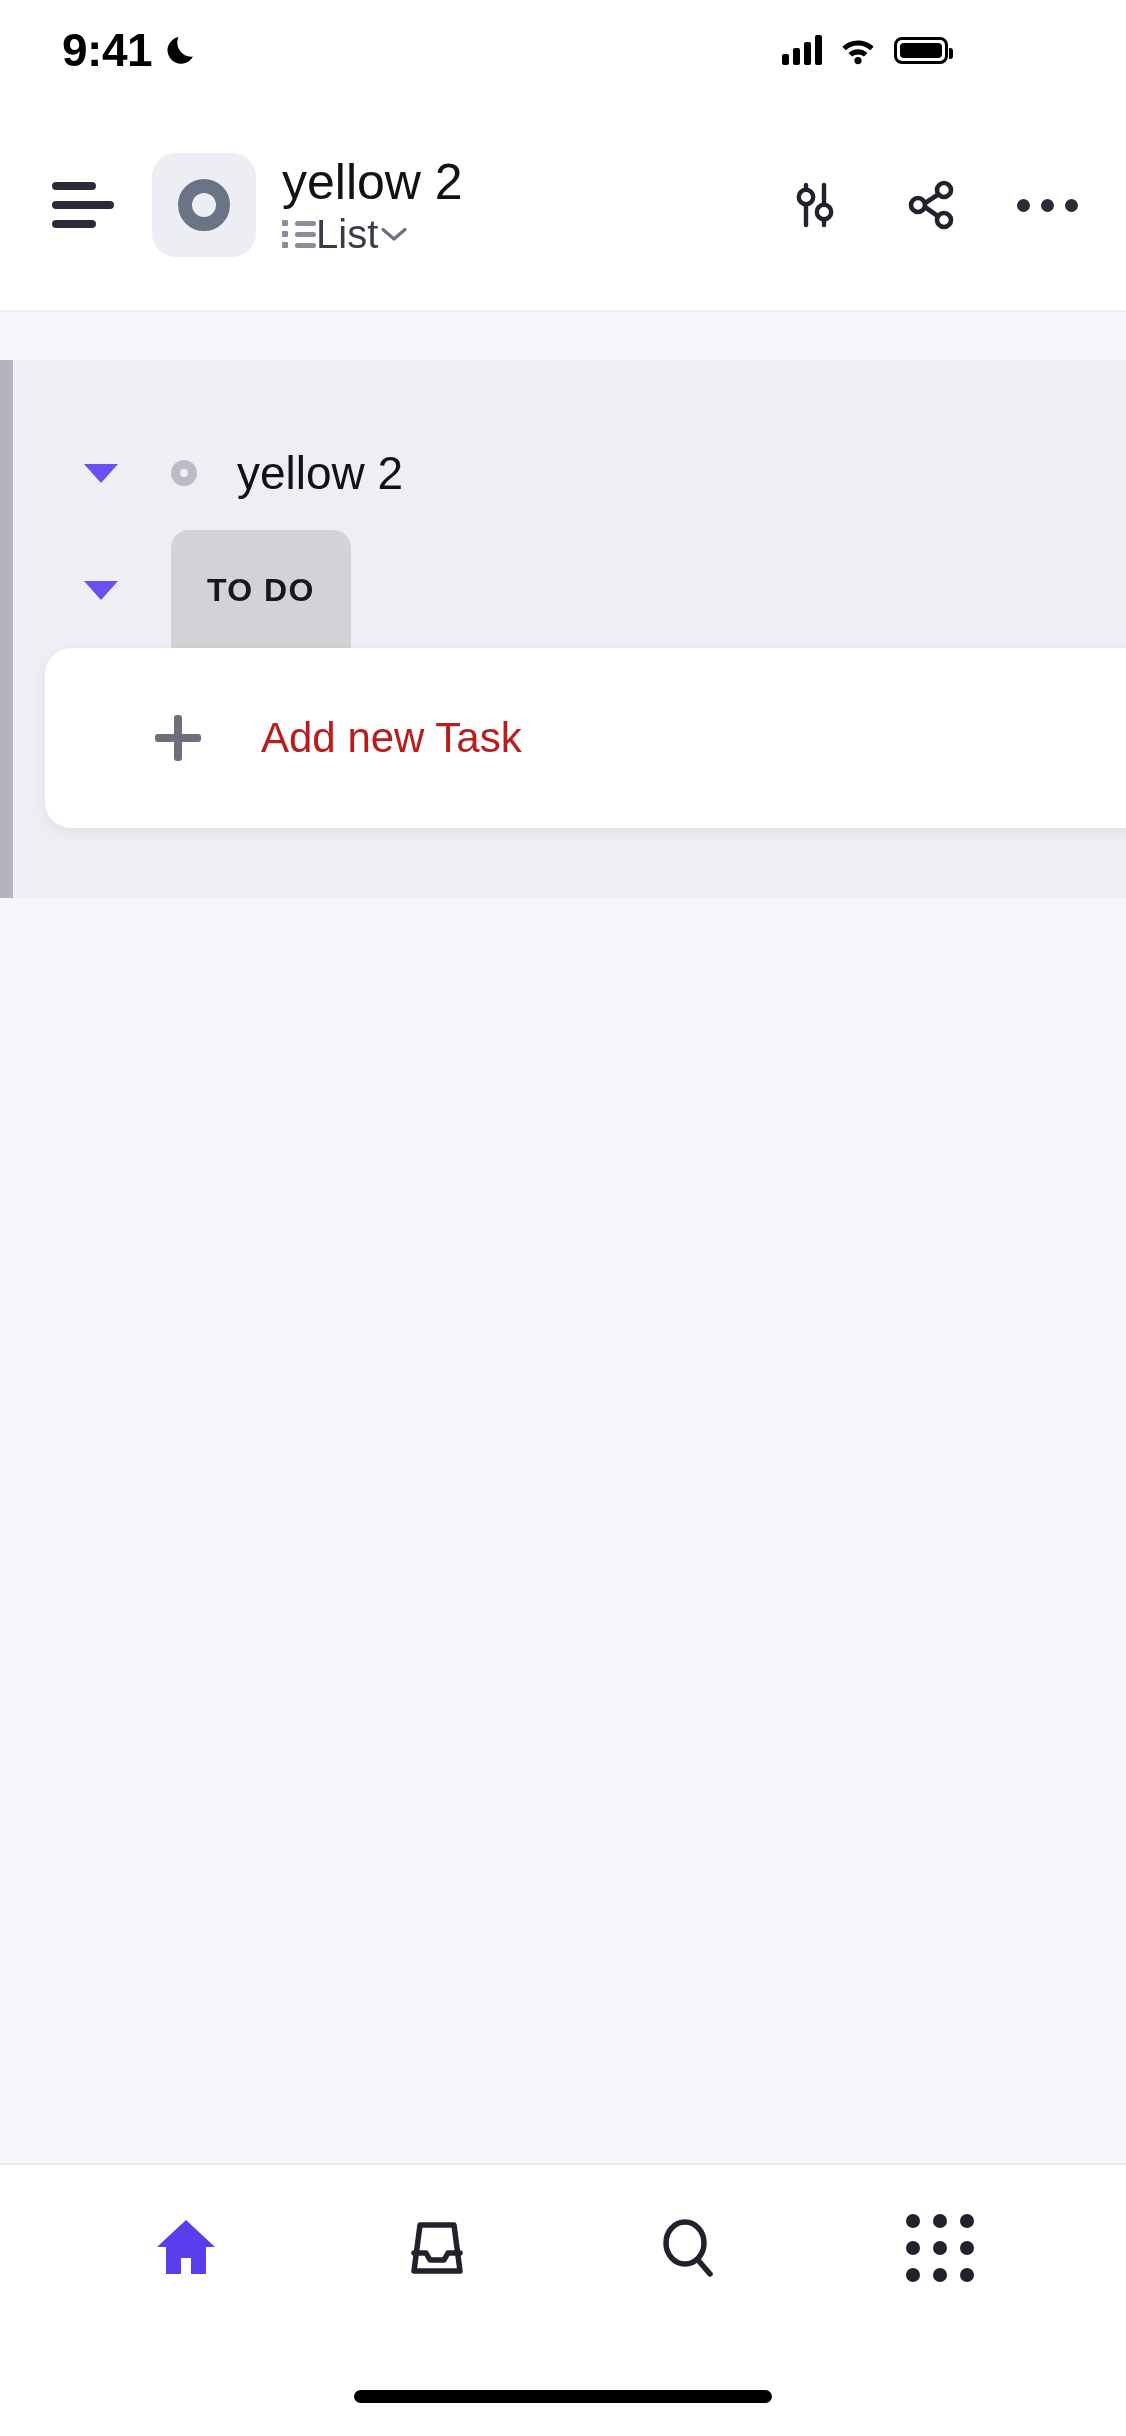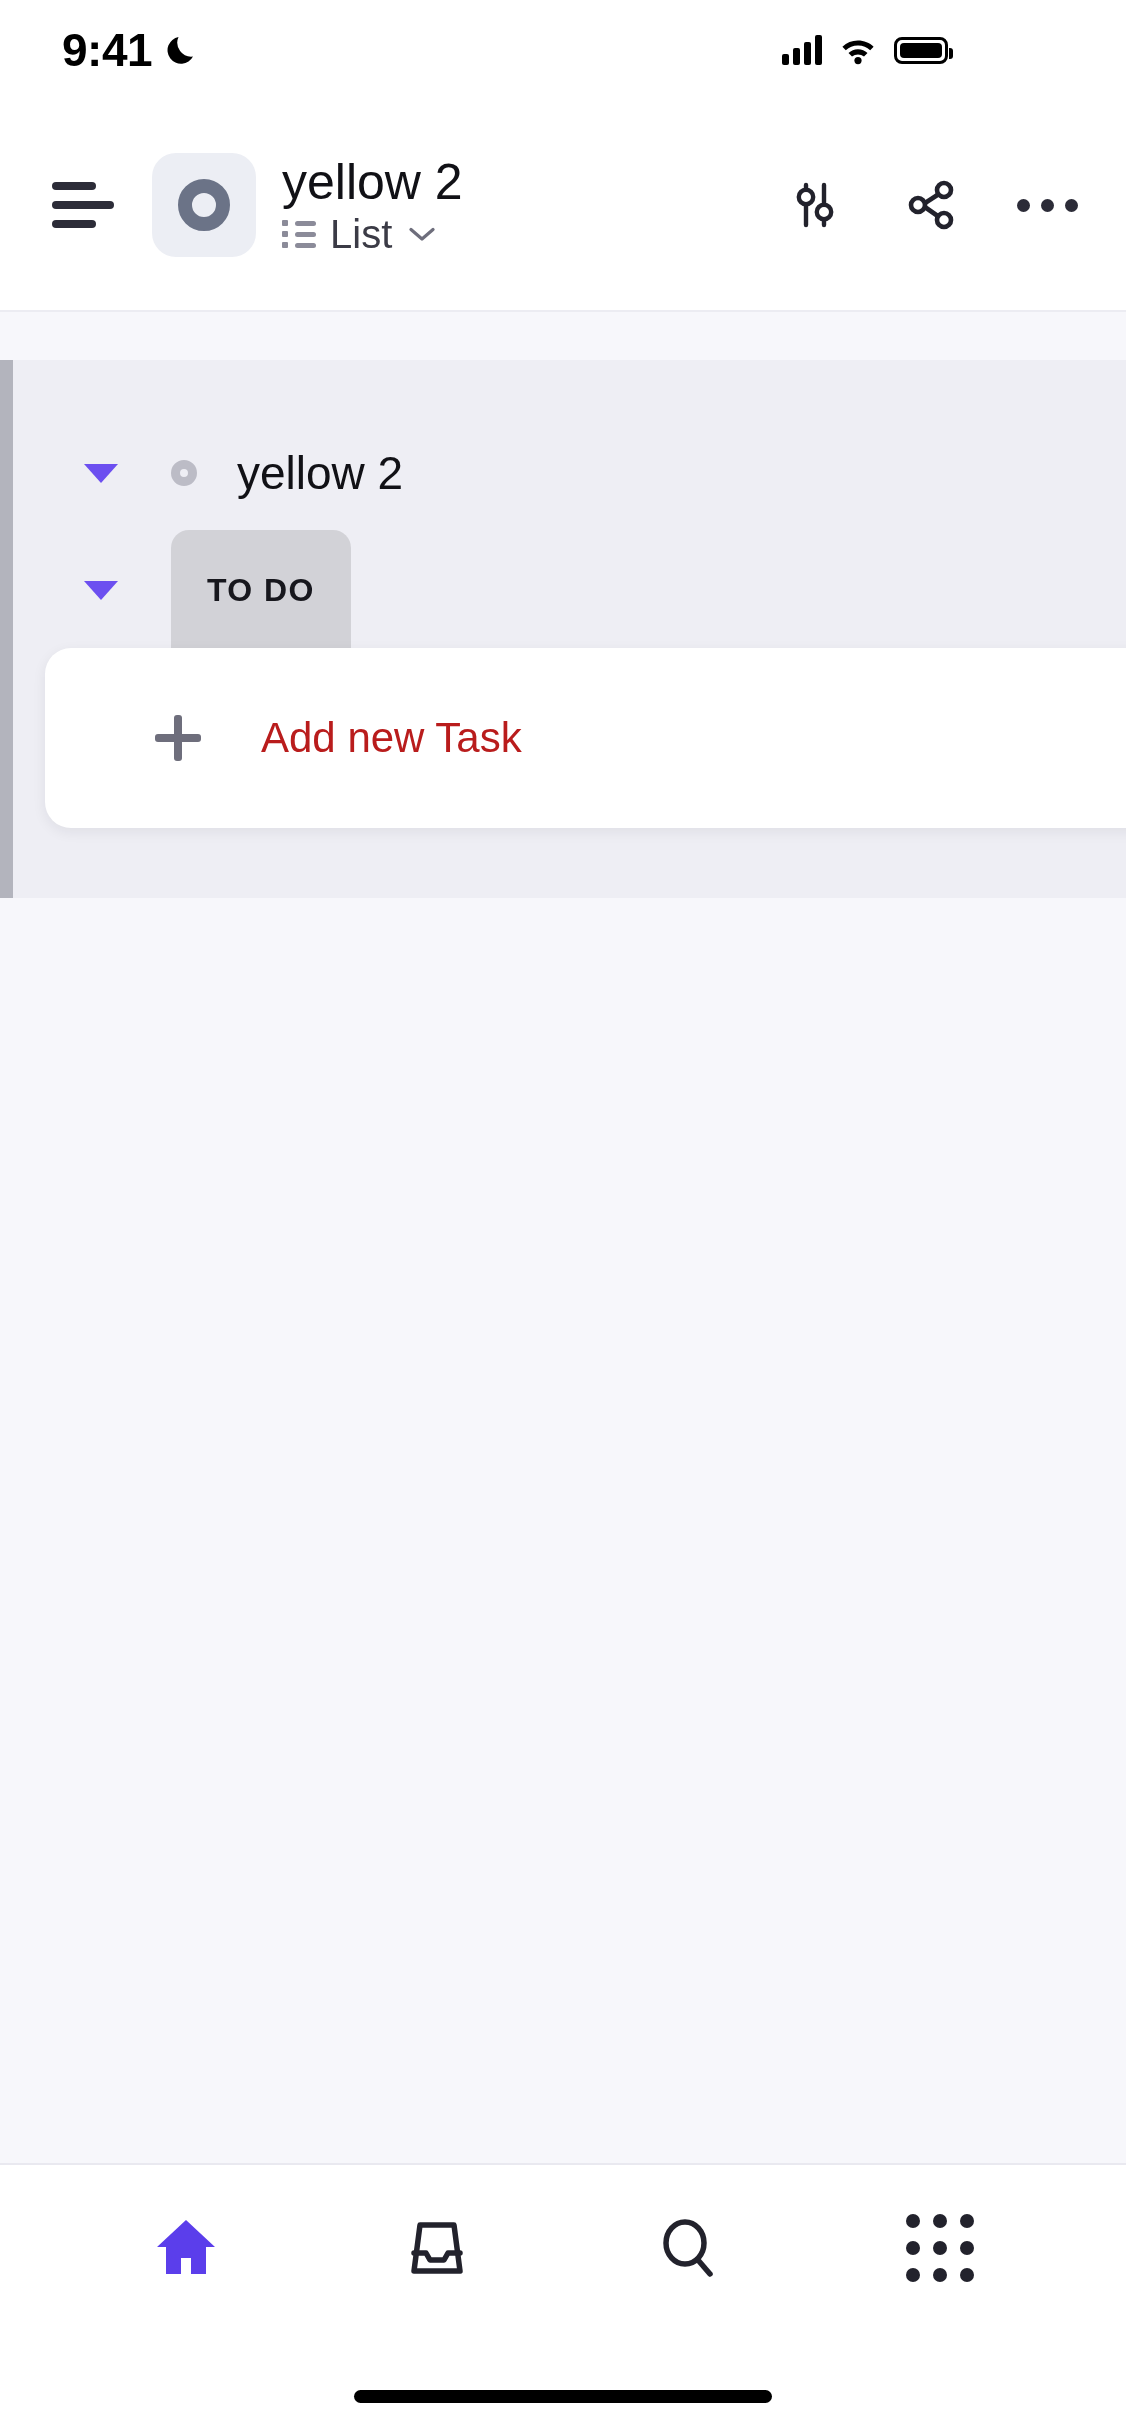--- a/index.html
+++ b/index.html
@@ -50,21 +50,21 @@
 
   .h-avatar{
     width:104px; height:104px; margin-left:38px; flex:0 0 auto;
     background:#eceef4; border-radius:24px;
     display:flex; align-items:center; justify-content:center;
   }
   .ring-lg{ width:52px; height:52px; border-radius:50%; border:14px solid #6b7387; }
 
   .h-titles{ margin-left:26px; display:flex; flex-direction:column; gap:6px; flex:1 1 auto; min-width:0; }
   .h-title{ font-size:50px; font-weight:400; color:#111116; line-height:1.04; white-space:nowrap; }
-  .h-sub{ display:flex; align-items:center; gap:14px; }
+  .h-sub{ display:flex; align-items:center; }
   .listicon{ width:34px; height:28px; display:flex; flex-direction:column; justify-content:space-between; }
   .listicon span{ display:flex; align-items:center; gap:7px; }
   .listicon span::before{ content:""; width:6px; height:6px; background:#8b8b99; border-radius:1px; }
   .listicon span::after{ content:""; height:5px; background:#8b8b99; border-radius:3px; }
   .listicon span:nth-child(1)::after{ width:21px; }
   .listicon span:nth-child(2)::after{ width:21px; }
   .listicon span:nth-child(3)::after{ width:21px; }
   .h-subtext{ font-size:40px; color:#3b3b46; line-height:1; }
   .chev{ width:26px; height:15px; margin-left:3px; }
 

